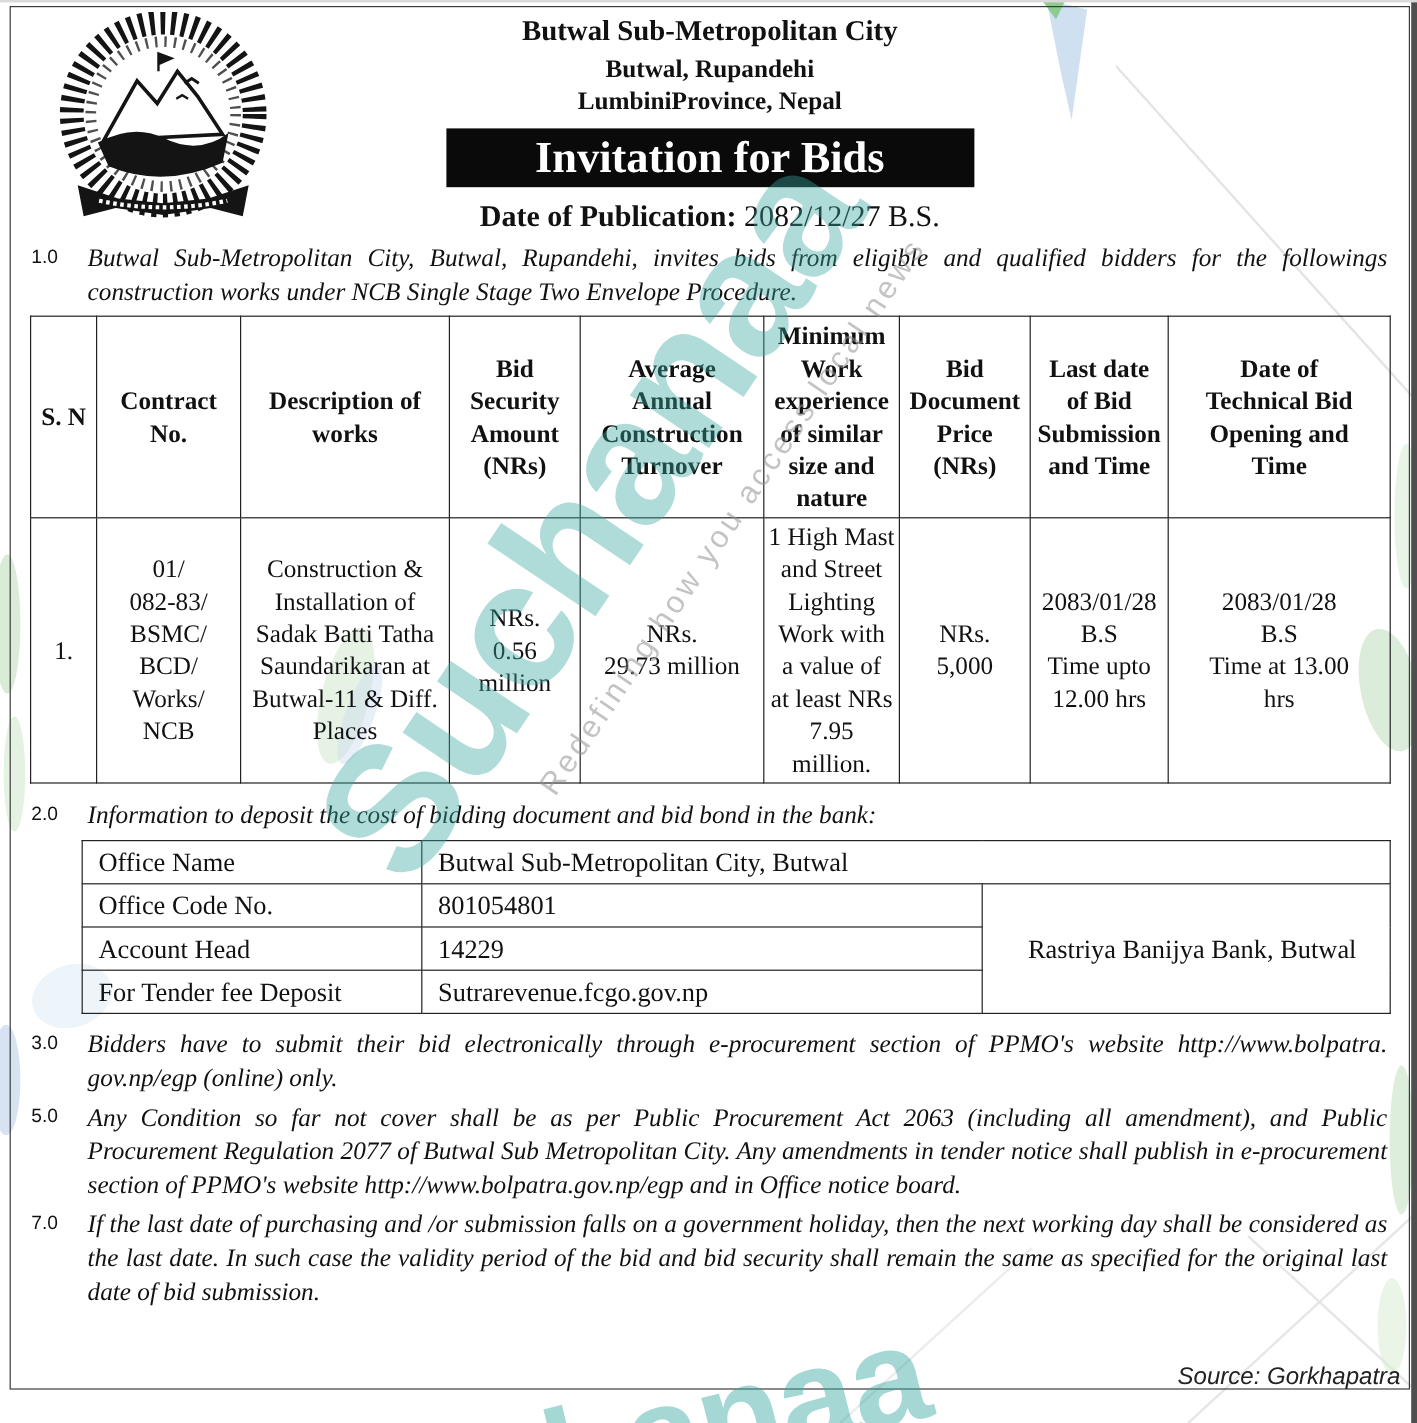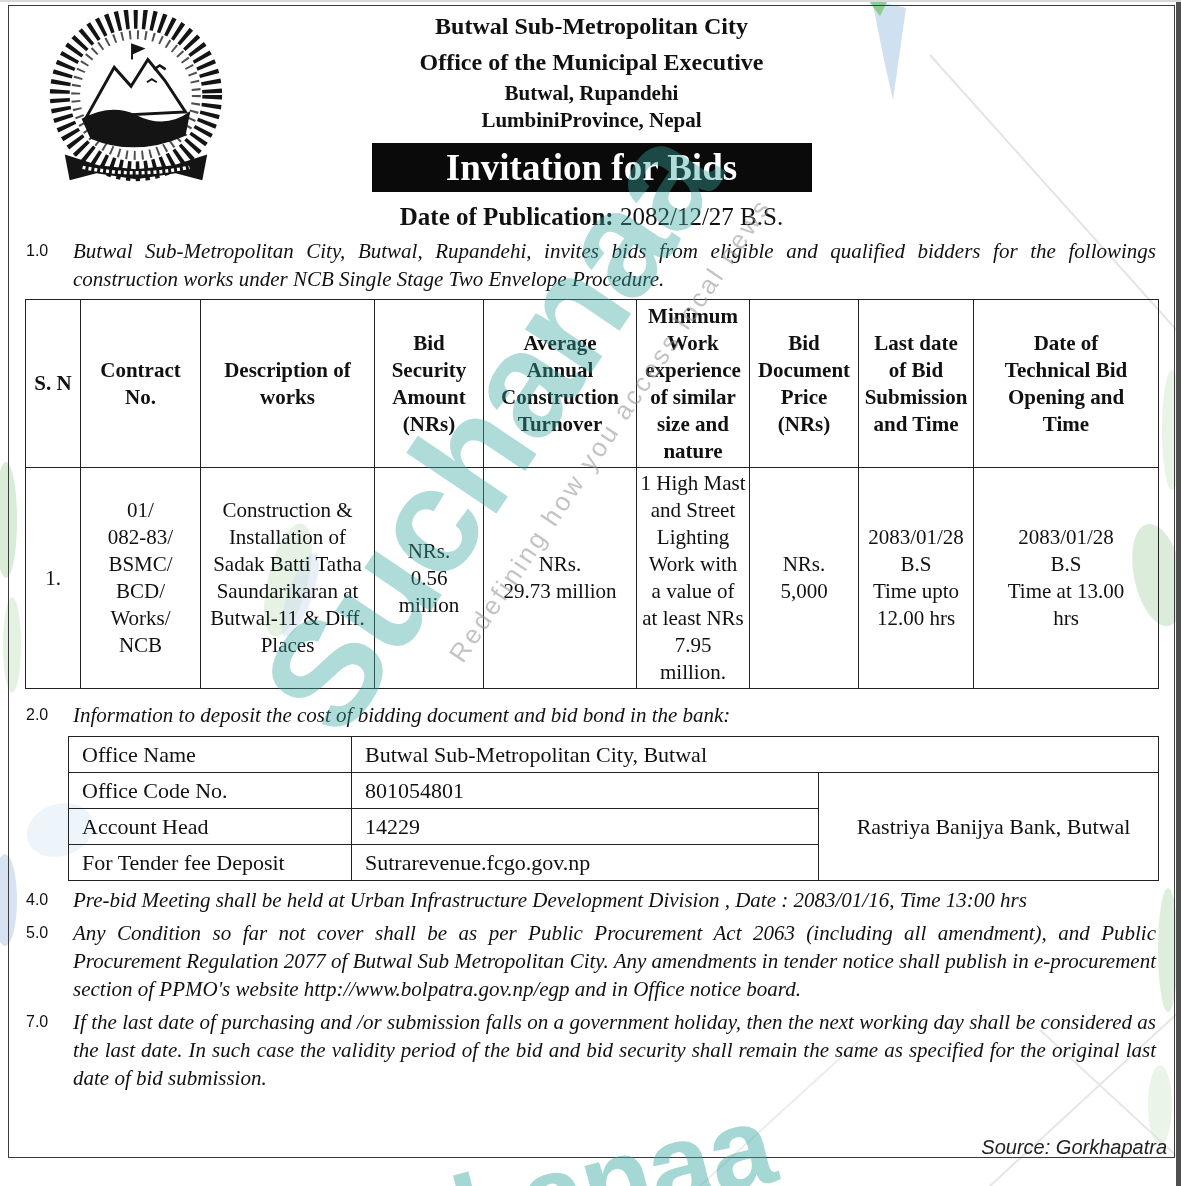--- a/index.html
+++ b/index.html
@@ -155,21 +155,20 @@
         <path d="M50 108 L78 58 L95 77 L112 50 L129 71 L150 103 Z" fill="#ffffff" stroke="#141414" stroke-width="3"></path>
         <path d="M96 50 l0 -15 l11 4 l-11 5 Z" fill="#141414" stroke="#141414" stroke-width="2"></path>
         <path d="M118 60 l6 -4 l6 4" stroke="#141414" stroke-width="2.5" fill="none"></path>
         <path d="M111 73 l5 -3 l5 3" stroke="#141414" stroke-width="2" fill="none"></path>
         <path d="M45 110 Q75 94 100 106 Q130 121 155 102 L150 127 Q100 149 54 130 Z" fill="#141414"></path>
         <path d="M28 146 L62 157 L100 161 L138 157 L172 146 L167 172 L140 165 L100 171 L60 165 L33 172 Z" fill="#141414"></path>
         <path d="M46 159 Q100 170 154 159" stroke="#ffffff" stroke-width="3.5" stroke-dasharray="3 3" fill="none"></path>
       </svg>
 
       <div class="org-name">Butwal Sub-Metropolitan City</div>
-      <div class="office-name">Office of the Municipal Executive</div>
       <div class="loc-line">Butwal, Rupandehi</div>
       <div class="loc-line">LumbiniProvince, Nepal</div>
       <div class="invite-box">Invitation for Bids</div>
       <div class="pub-line">
         <span class="pub-label">Date of Publication:</span>
         <span>2082/12/27 B.S.</span>
       </div>
     </div>
 
     <div class="sec" style="margin-top:7px;">
@@ -288,23 +287,23 @@
         <td>Account Head</td>
         <td>14229</td>
       </tr>
       <tr>
         <td>For Tender fee Deposit</td>
         <td>Sutrarevenue.fcgo.gov.np</td>
       </tr>
     </tbody>
       </table>
 
-    <div class="sec">
-      <div class="sec-num">4.0</div>
-      <div class="sec-text">Pre-bid Meeting shall be held at  Urban Infrastructure Development Division , Date : 2083/01/16, Time 13:00 hrs</div>
+    <div class="sec" style="margin-top:11px;">
+      <div class="sec-num">3.0</div>
+      <div class="sec-text">Bidders have to submit their bid electronically through e-procurement section of PPMO's website http://www.bolpatra. gov.np/egp  (online) only.</div>
     </div>
     <div class="sec">
       <div class="sec-num">5.0</div>
       <div class="sec-text">Any Condition so far not cover shall be as per Public Procurement Act 2063 (including all amendment), and Public Procurement Regulation 2077 of Butwal Sub Metropolitan City. Any amendments in tender notice shall publish in e-procurement section of PPMO's website http://www.bolpatra.gov.np/egp and in Office notice board.</div>
     </div>
     <div class="sec">
       <div class="sec-num">7.0</div>
       <div class="sec-text">If the last date of purchasing and /or submission falls on a government holiday, then the next working day shall be considered as the last date. In such case the validity period of the bid and bid security shall remain the same as specified for the original last date of bid submission.</div>
     </div>
 

